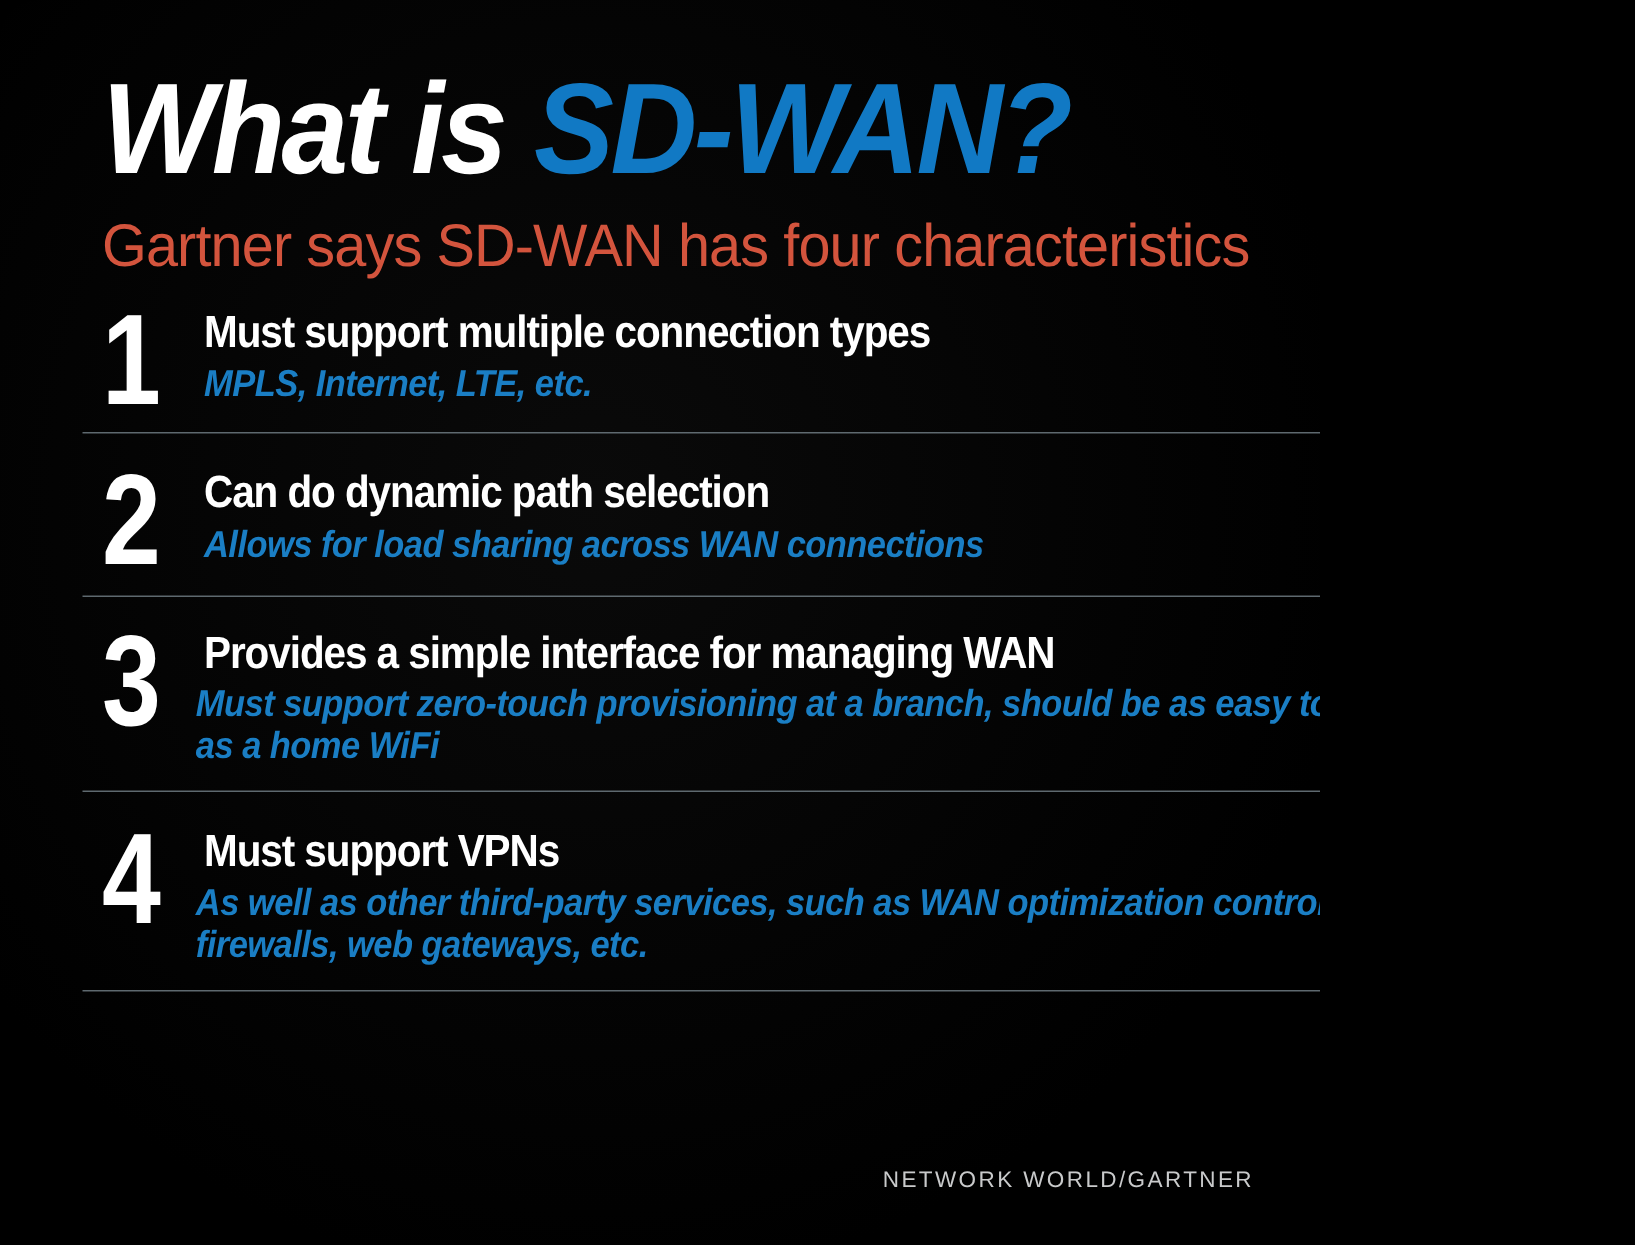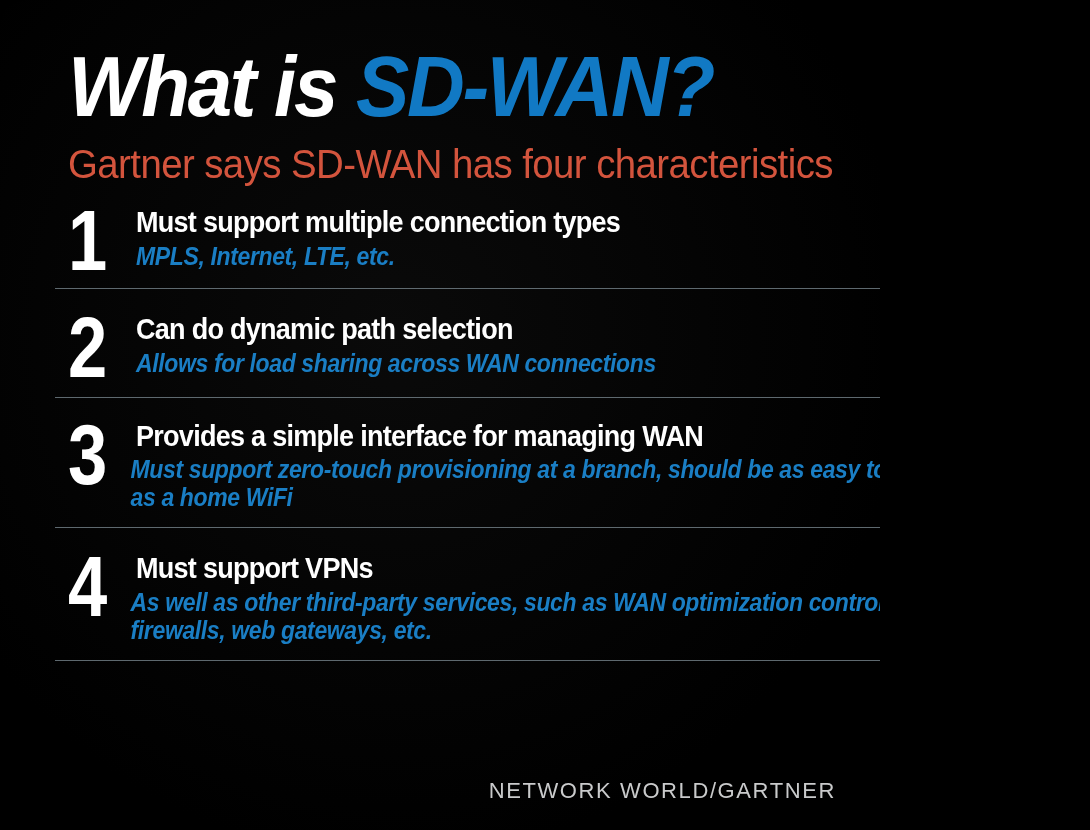--- a/index.html
+++ b/index.html
@@ -128,21 +128,21 @@
   
   .footer {
     position: absolute;
     left: 0;
     right: 44px;
     top: 778px;
     text-align: right;
   }
   .credit {
     font-family: "Liberation Sans", sans-serif;
-    font-size: 22px;
+    font-size: 15px;
     letter-spacing: 1.6px;
     color: #c9cacb;
     white-space: nowrap;
   }
 </style>
 </head>
 <body>
 
 <div class="poster">
 

